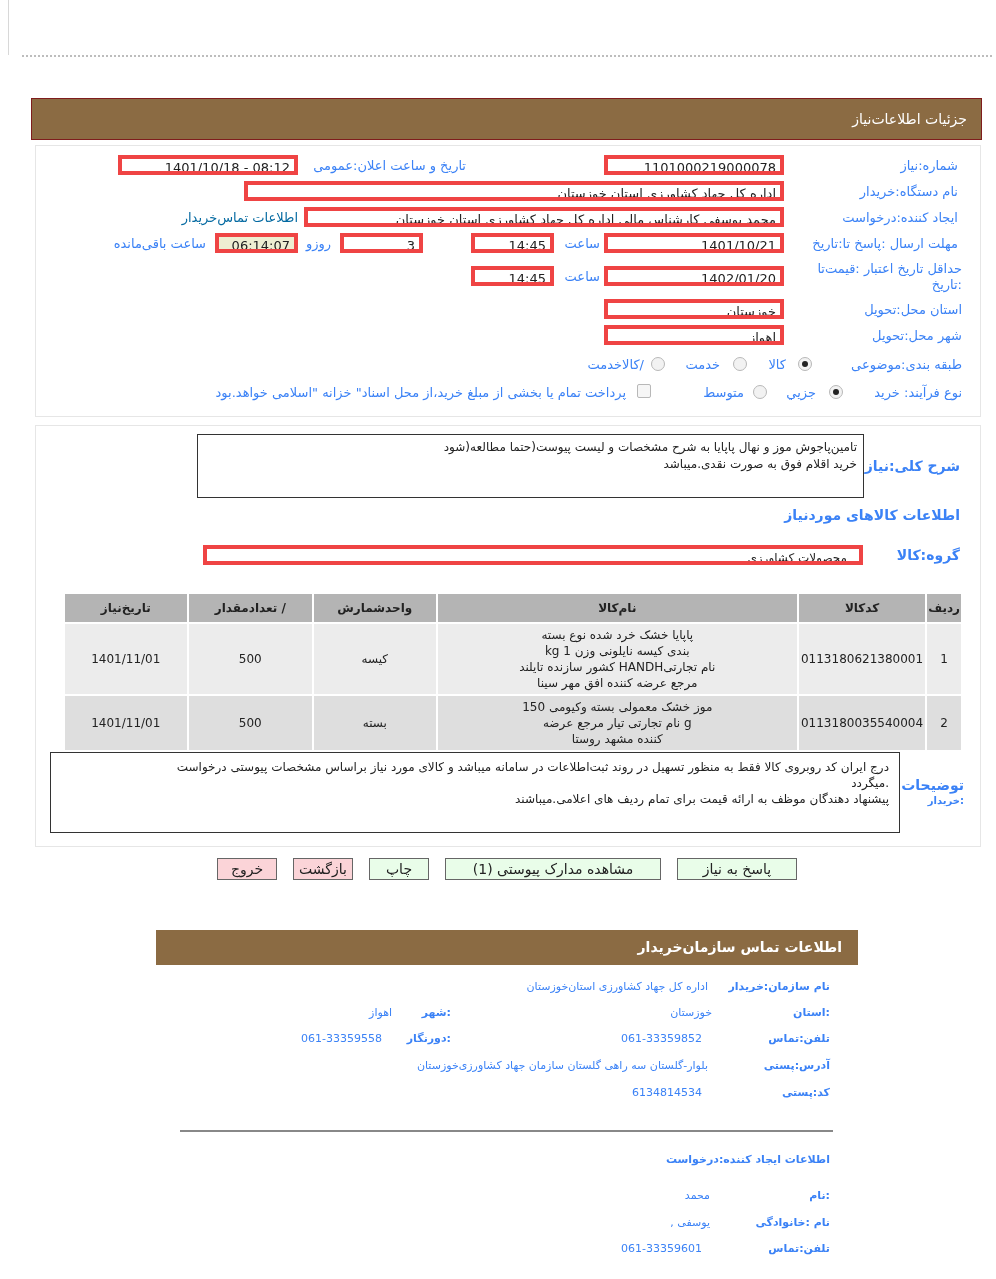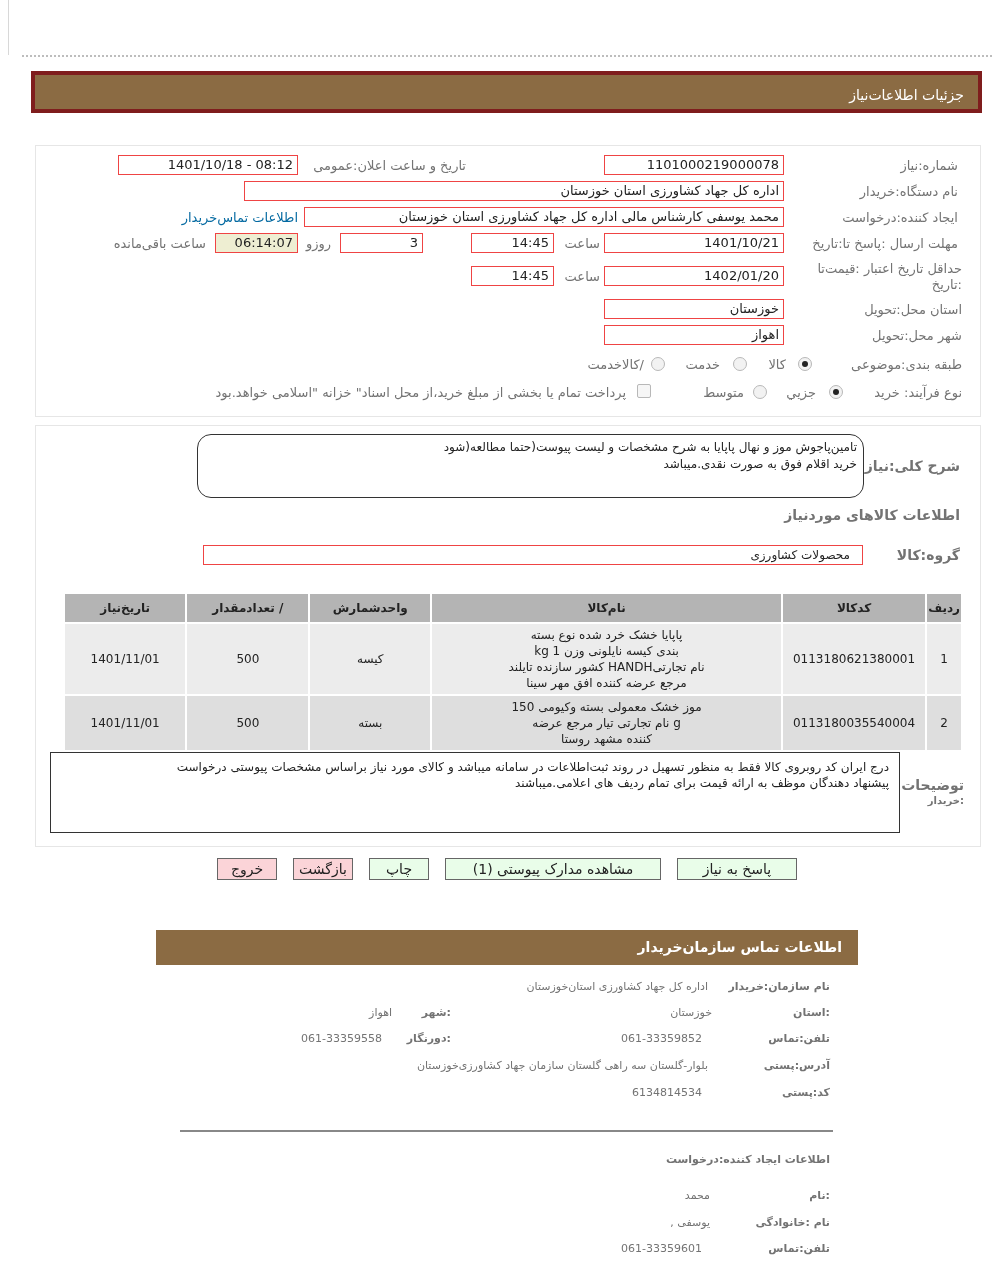--- a/index.html
+++ b/index.html
@@ -1,39 +1,39 @@
 <!DOCTYPE html>
 <html><head>
 <meta charset="utf-8">
 <style>
   html, body { margin:0; padding:0; background:#ffffff; }
   body { width:996px; height:1279px; position:relative; overflow:hidden;
          font-family:"DejaVu Sans", sans-serif; font-size:13px; color:#222; direction:rtl; }
   .leftline { position:absolute; left:8px; top:0; width:1px; height:55px; background:#d8d8d8; }
   .dotline { position:absolute; left:22px; right:4px; top:55px; height:2px;
              border-top:2px dotted #bdbdbd; }
-  .hdrbar { position:absolute; left:31px; top:71px; width:951px; height:42px;
-            background:#8b6b43; border:4px solid #7f1d1d; box-sizing:border-box; }
+  .hdrbar { position:absolute; left:31px; top:98px; width:951px; height:42px;
+            background:#8b6b43; border:1px solid #7f1d1d; box-sizing:border-box; }
   .hdrbar .t { position:absolute; right:14px; top:12px; color:#fff; font-size:14px; }
   .panel { position:absolute; background:#fff; border:1px solid #e6e6e6; }
-  .lbl { position:absolute; font-size:13px; color:#737373; white-space:nowrap; }
-  .box { position:absolute; border:1px solid #ef4444; background:#fff; height:20px; box-sizing:border-box;
+  .lbl { position:absolute; font-size:13px; color:#3b82f6; white-space:nowrap; }
+  .box { position:absolute; border:4px solid #ef4444; background:#fff; height:20px; box-sizing:border-box;
          font-size:13px; line-height:18px; padding:0 4px; white-space:nowrap; overflow:hidden; direction:ltr; text-align:right; }
   .box.rtl { direction:rtl; text-align:right; }
   .box.timer { background:#eeeed2; text-align:right; }
   .radio { position:absolute; width:14px; height:14px; border-radius:50%; border:1px solid #b8b8b8;
            background:#f2f2f2; box-sizing:border-box; }
   .radio.on::after { content:""; position:absolute; left:3px; top:3px; width:6px; height:6px; border-radius:50%; background:#222; }
   .chk { position:absolute; width:14px; height:14px; border:1px solid #b8b8b8; border-radius:2px; background:#f6f6f6; box-sizing:border-box; }
   .link { color:#0369a1; }
   .bold { font-weight:bold;padding-left:28px; }
   .desc { position:absolute; border:1px solid #333; background:#fff; box-sizing:border-box; padding:4px 6px; font-size:12px; line-height:17px; }
   table.items { position:absolute; left:63px; top:592px; width:900px; border-collapse:separate; border-spacing:2px; font-size:12px; }
   table.items th { background:#b4b4b4; height:26px; font-weight:bold; color:#222; }
-  table.items td { background:#ececec; text-align:center; line-height:16px; padding:3px 10px; }
+  table.items td { background:#ececec; text-align:center; line-height:16px; padding:3px 2px; }
   table.items tr.r2 td { background:#dedede; }
   .btn { position:absolute; height:22px; box-sizing:border-box; border:1px solid #666; font-size:14px; line-height:20px; text-align:center; }
   .btn.g { background:#e9fde9; }
   .btn.r { background:#fbd4d8; }
   .ctbar { position:absolute; left:156px; top:920px; width:702px; height:35px; background:#8b6b43;margin-top:10px; }
   .ctbar .t { position:absolute; right:16px; top:9px; color:#fff; font-size:14px; font-weight:bold; }
   .sm { font-size:11px; }
   .hr { position:absolute; left:180px; top:1130px; width:653px; height:2px; background:#888; }
   .wm { position:absolute; pointer-events:none; }
 </style>
@@ -102,21 +102,21 @@
 <div class="radio on" style="left:829px;top:385px"></div>
 <span class="lbl" style="right:180px;top:385px">جزيي</span>
 <div class="radio" style="left:753px;top:385px"></div>
 <span class="lbl" style="right:252px;top:385px">متوسط</span>
 <div class="chk" style="left:637px;top:384px"></div>
 <span class="lbl" style="right:370px;top:385px">پرداخت تمام یا بخشی از مبلغ خرید،از محل اسناد" خزانه "اسلامی خواهد.بود</span>
 
 <div class="panel" style="left:35px;top:425px;width:944px;height:420px;"></div>
 
 <span class="lbl bold" style="right:36px;top:458px;font-size:14px">شرح کلی:نیاز</span>
-<div class="desc" style="left:197px;top:434px;width:667px;height:64px;font-size:12px;border-radius:14px;">
+<div class="desc" style="left:197px;top:434px;width:667px;height:64px;font-size:12px;">
   <div>تامین‌پاجوش موز و نهال پاپایا به شرح مشخصات و لیست پیوست(حتما مطالعه(شود</div>
   <div>خرید اقلام فوق به صورت نقدی.میباشد</div>
 </div>
 
 <span class="lbl bold" style="right:36px;top:507px;font-size:14px">اطلاعات کالاهای موردنیاز</span>
 
 <span class="lbl bold" style="right:36px;top:547px;font-size:14px">گروه:کالا</span>
 <div class="box rtl" style="left:203px;top:545px;width:660px;font-size:12px;padding-right:12px;">محصولات کشاورزی</div>
 
 <table class="items" dir="rtl">
@@ -156,20 +156,21 @@
       <td>500</td>
       <td>1401/11/01</td>
     </tr>
   </tbody>
 </table>
 
 <span class="lbl bold" style="right:32px;top:777px;font-size:14px">توضیحات</span>
 <span class="lbl bold" style="right:32px;top:795px;font-size:10px">:خریدار</span>
 <div class="desc" style="left:50px;top:752px;width:850px;height:81px;font-size:12px;line-height:16px;padding:6px 10px;">
   <div>درج ایران کد روبروی کالا فقط به منظور تسهیل در روند ثبت‌اطلاعات در سامانه میباشد و کالای مورد نیاز براساس مشخصات پیوستی درخواست</div>
+  <div>.میگردد</div>
   <div>پیشنهاد دهندگان موظف به ارائه قیمت برای تمام ردیف های اعلامی.میباشند</div>
 </div>
 
 <div class="btn g" style="left:677px;top:858px;width:120px;">پاسخ به نیاز</div>
 <div class="btn g" style="left:445px;top:858px;width:216px;">مشاهده مدارک پیوستی (1)</div>
 <div class="btn g" style="left:369px;top:858px;width:60px;">چاپ</div>
 <div class="btn r" style="left:293px;top:858px;width:60px;">بازگشت</div>
 <div class="btn r" style="left:217px;top:858px;width:60px;">خروج</div>
 
 <div class="ctbar">

